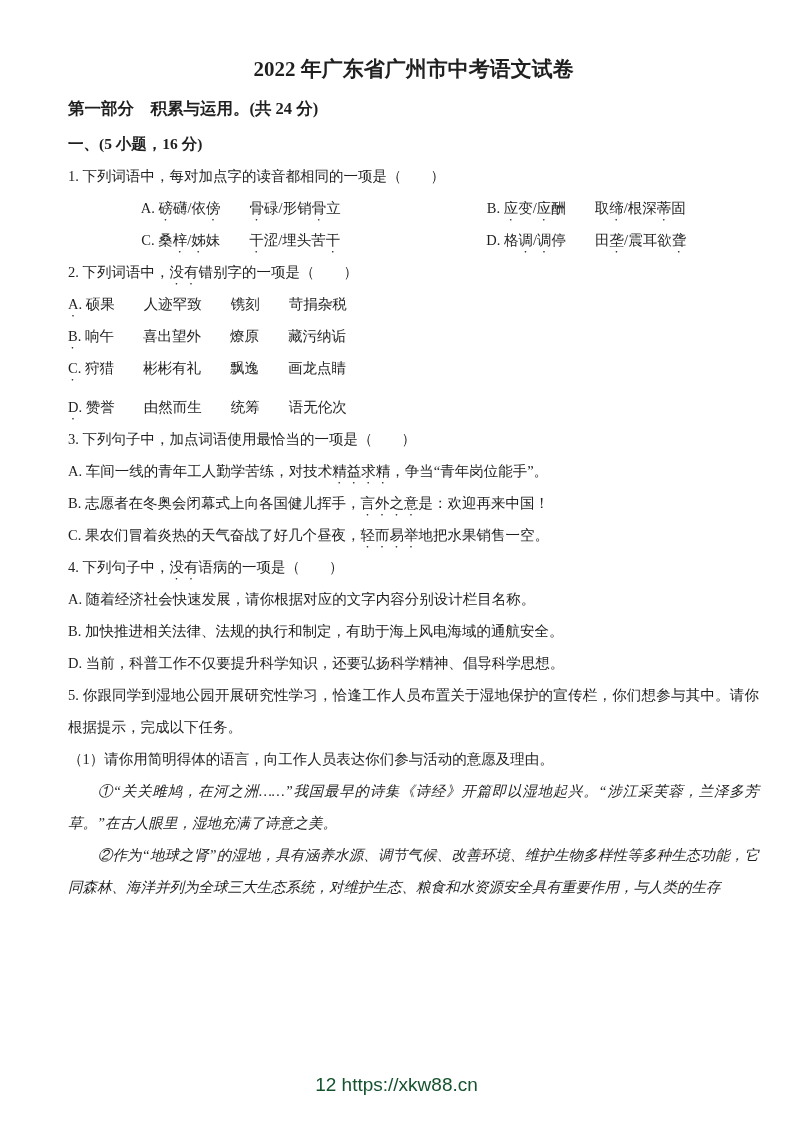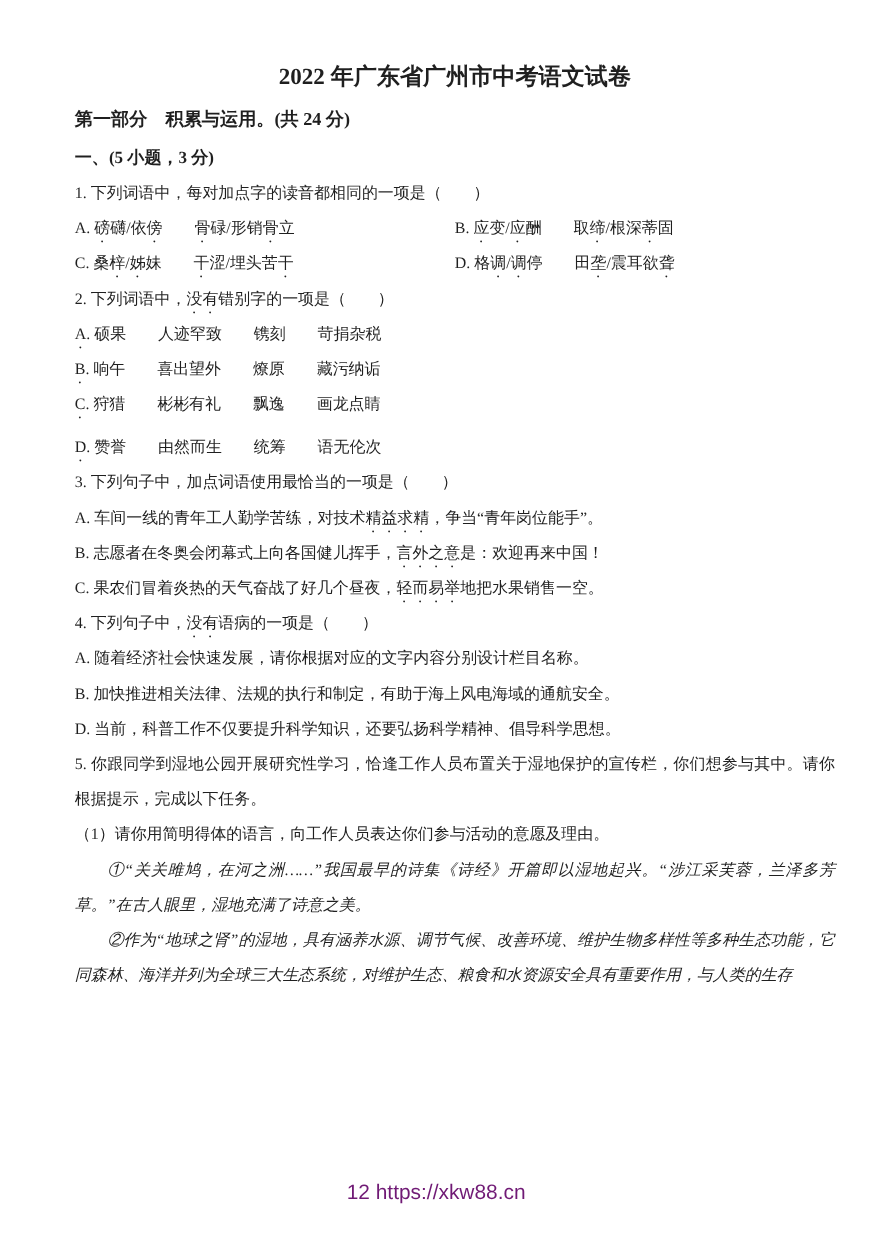--- a/index.html
+++ b/index.html
@@ -40,21 +40,21 @@
     font-weight: bold;
   }
   .block {
     margin: 0;
     font-size: 14.5px;
     line-height: 32px;
     text-align: justify;
   }
   .twocol {
     display: flex;
-    text-align: left;
+    text-align: center;
   }
   .twocol .col-left {
     flex: 0 0 50%;
   }
   .twocol .col-right {
     flex: 1;
   }
   .passage {
     font-style: italic;
     text-indent: 2.05em;
@@ -69,30 +69,30 @@
     text-emphasis-position: under left;
   }
   .footer {
     position: absolute;
     left: 0;
     bottom: 26px;
     width: 100%;
     text-align: center;
     font-family: "Liberation Sans", sans-serif;
     font-size: 19px;
-    color: #701a75;
+    color: #14532d;
   }
 </style>
 </head>
 <body>
 
 <div class="page">
   <h1 class="doc-title">2022 年广东省广州市中考语文试卷</h1>
   <h2 class="part-heading">第一部分　积累与运用。(共 24 分)</h2>
-  <h3 class="section-heading">一、(5 小题，3 分)</h3>
+  <h3 class="section-heading">一、(5 小题，16 分)</h3>
   <div id="body-blocks">
       <div class="block"><span>1. 下列词语中，每对加点字的读音都相同的一项是（　　）</span></div>
       <div class="block twocol">
         <div class="col-left"><span>A. </span><span class="em">磅</span><span>礴/依</span><span class="em">傍</span><span>　　</span><span class="em">骨</span><span>碌/形销</span><span class="em">骨</span><span>立</span></div>
         <div class="col-right"><span>B. </span><span class="em">应</span><span>变/</span><span class="em">应</span><span>酬　　取</span><span class="em">缔</span><span>/根深</span><span class="em">蒂</span><span>固</span></div>
       </div>
       <div class="block twocol">
         <div class="col-left"><span>C. 桑</span><span class="em">梓</span><span>/</span><span class="em">姊</span><span>妹　　</span><span class="em">干</span><span>涩/埋头苦</span><span class="em">干</span></div>
         <div class="col-right"><span>D. 格</span><span class="em">调</span><span>/</span><span class="em">调</span><span>停　　田</span><span class="em">垄</span><span>/震耳欲</span><span class="em">聋</span></div>
       </div>

